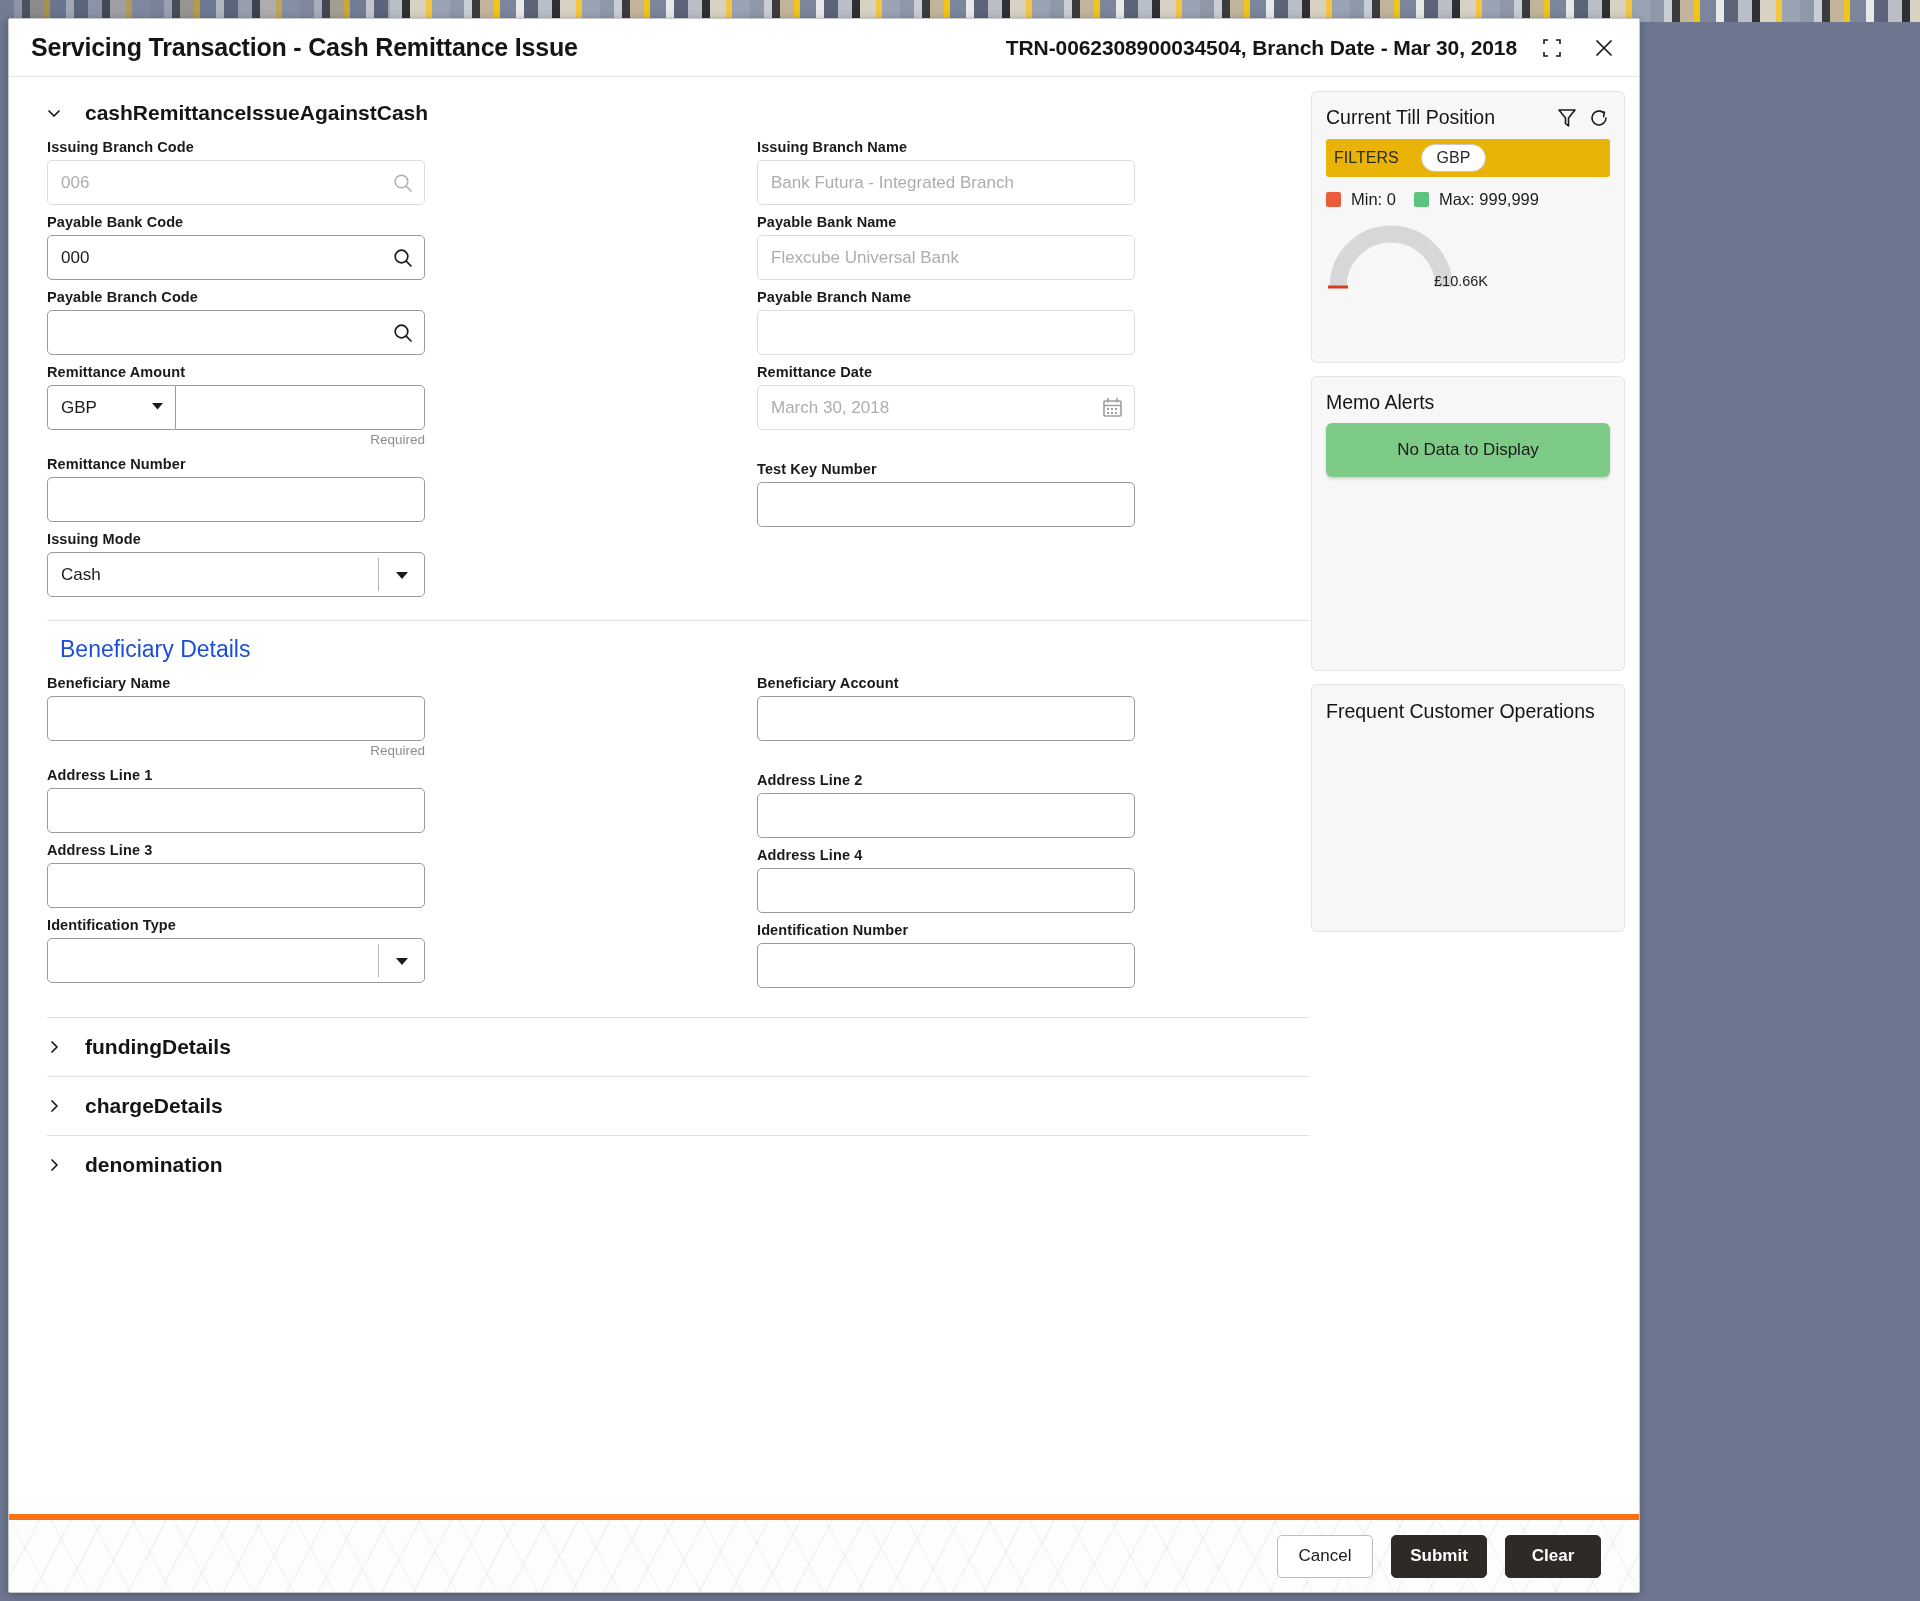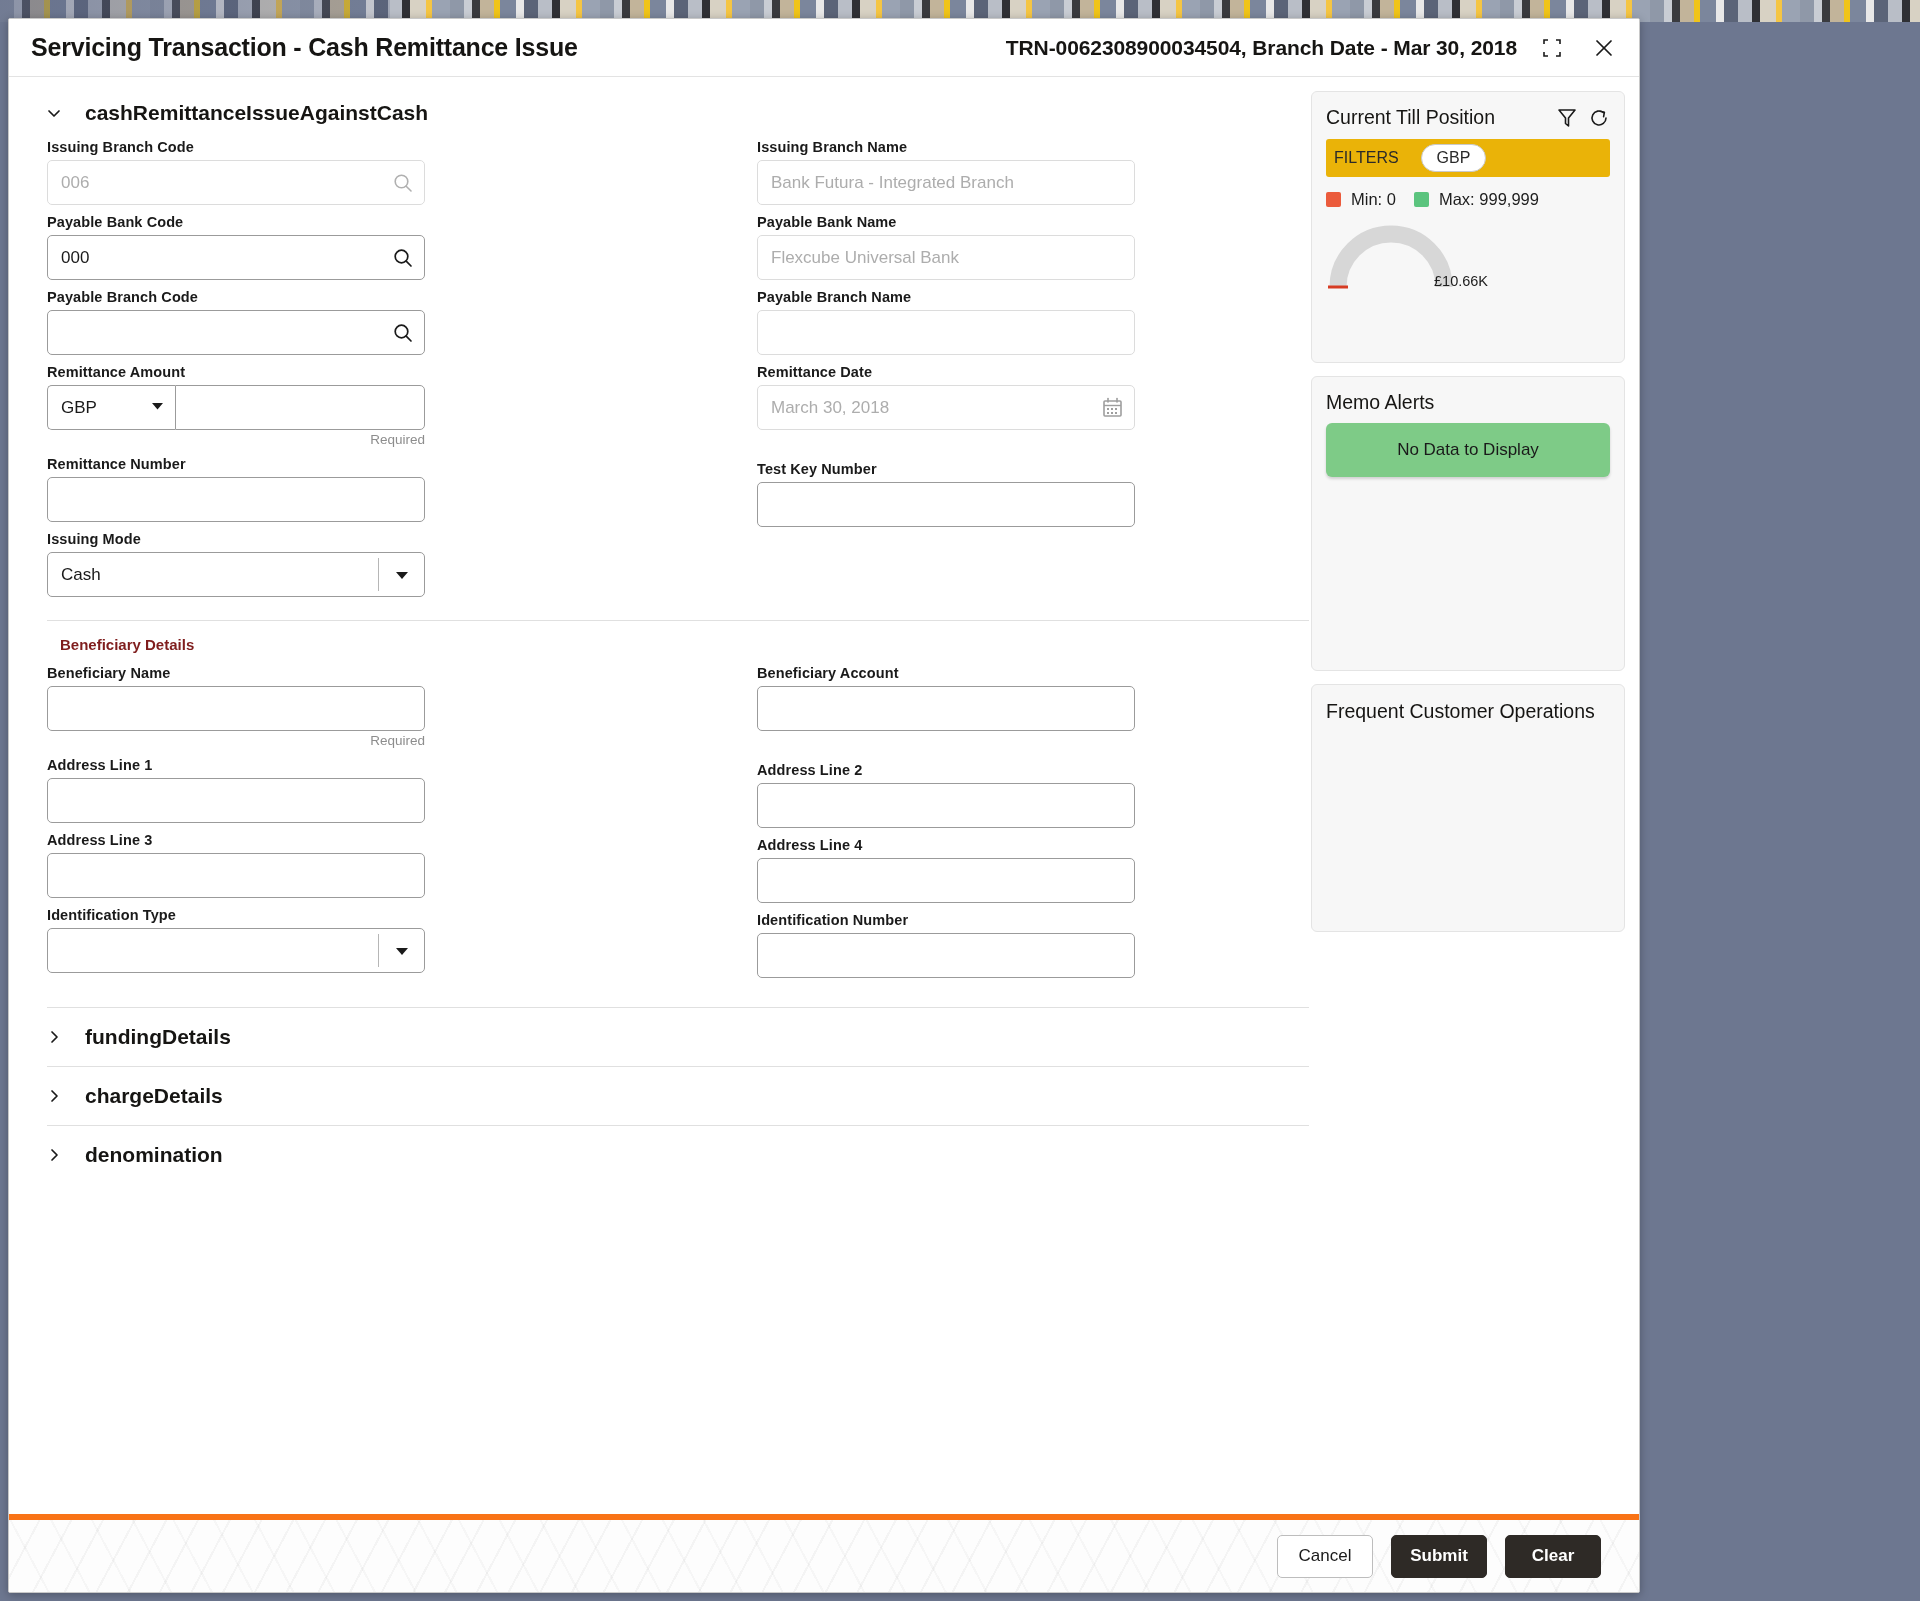--- a/index.html
+++ b/index.html
@@ -259,23 +259,23 @@
     line-height: 1.3;
   }
 
   
   .sub-sep {
     border-top: 1px solid #e0e0e0;
     margin: 14px 0 0 0;
     width: 1420px;
   }
   .sub-title {
-    font-size: 15px;
-    font-weight: bold;
-    color: #7f1d1d;
+    font-size: 23px;
+    font-weight: normal;
+    color: #1d4ed8;
     padding: 15px 0 12px 13px;
   }
 
   
   .accordion {
     border-top: 1px solid #e0e0e0;
     width: 1420px;
   }
   .accordion .section-head { padding: 17px 0 17px 0; }
 

